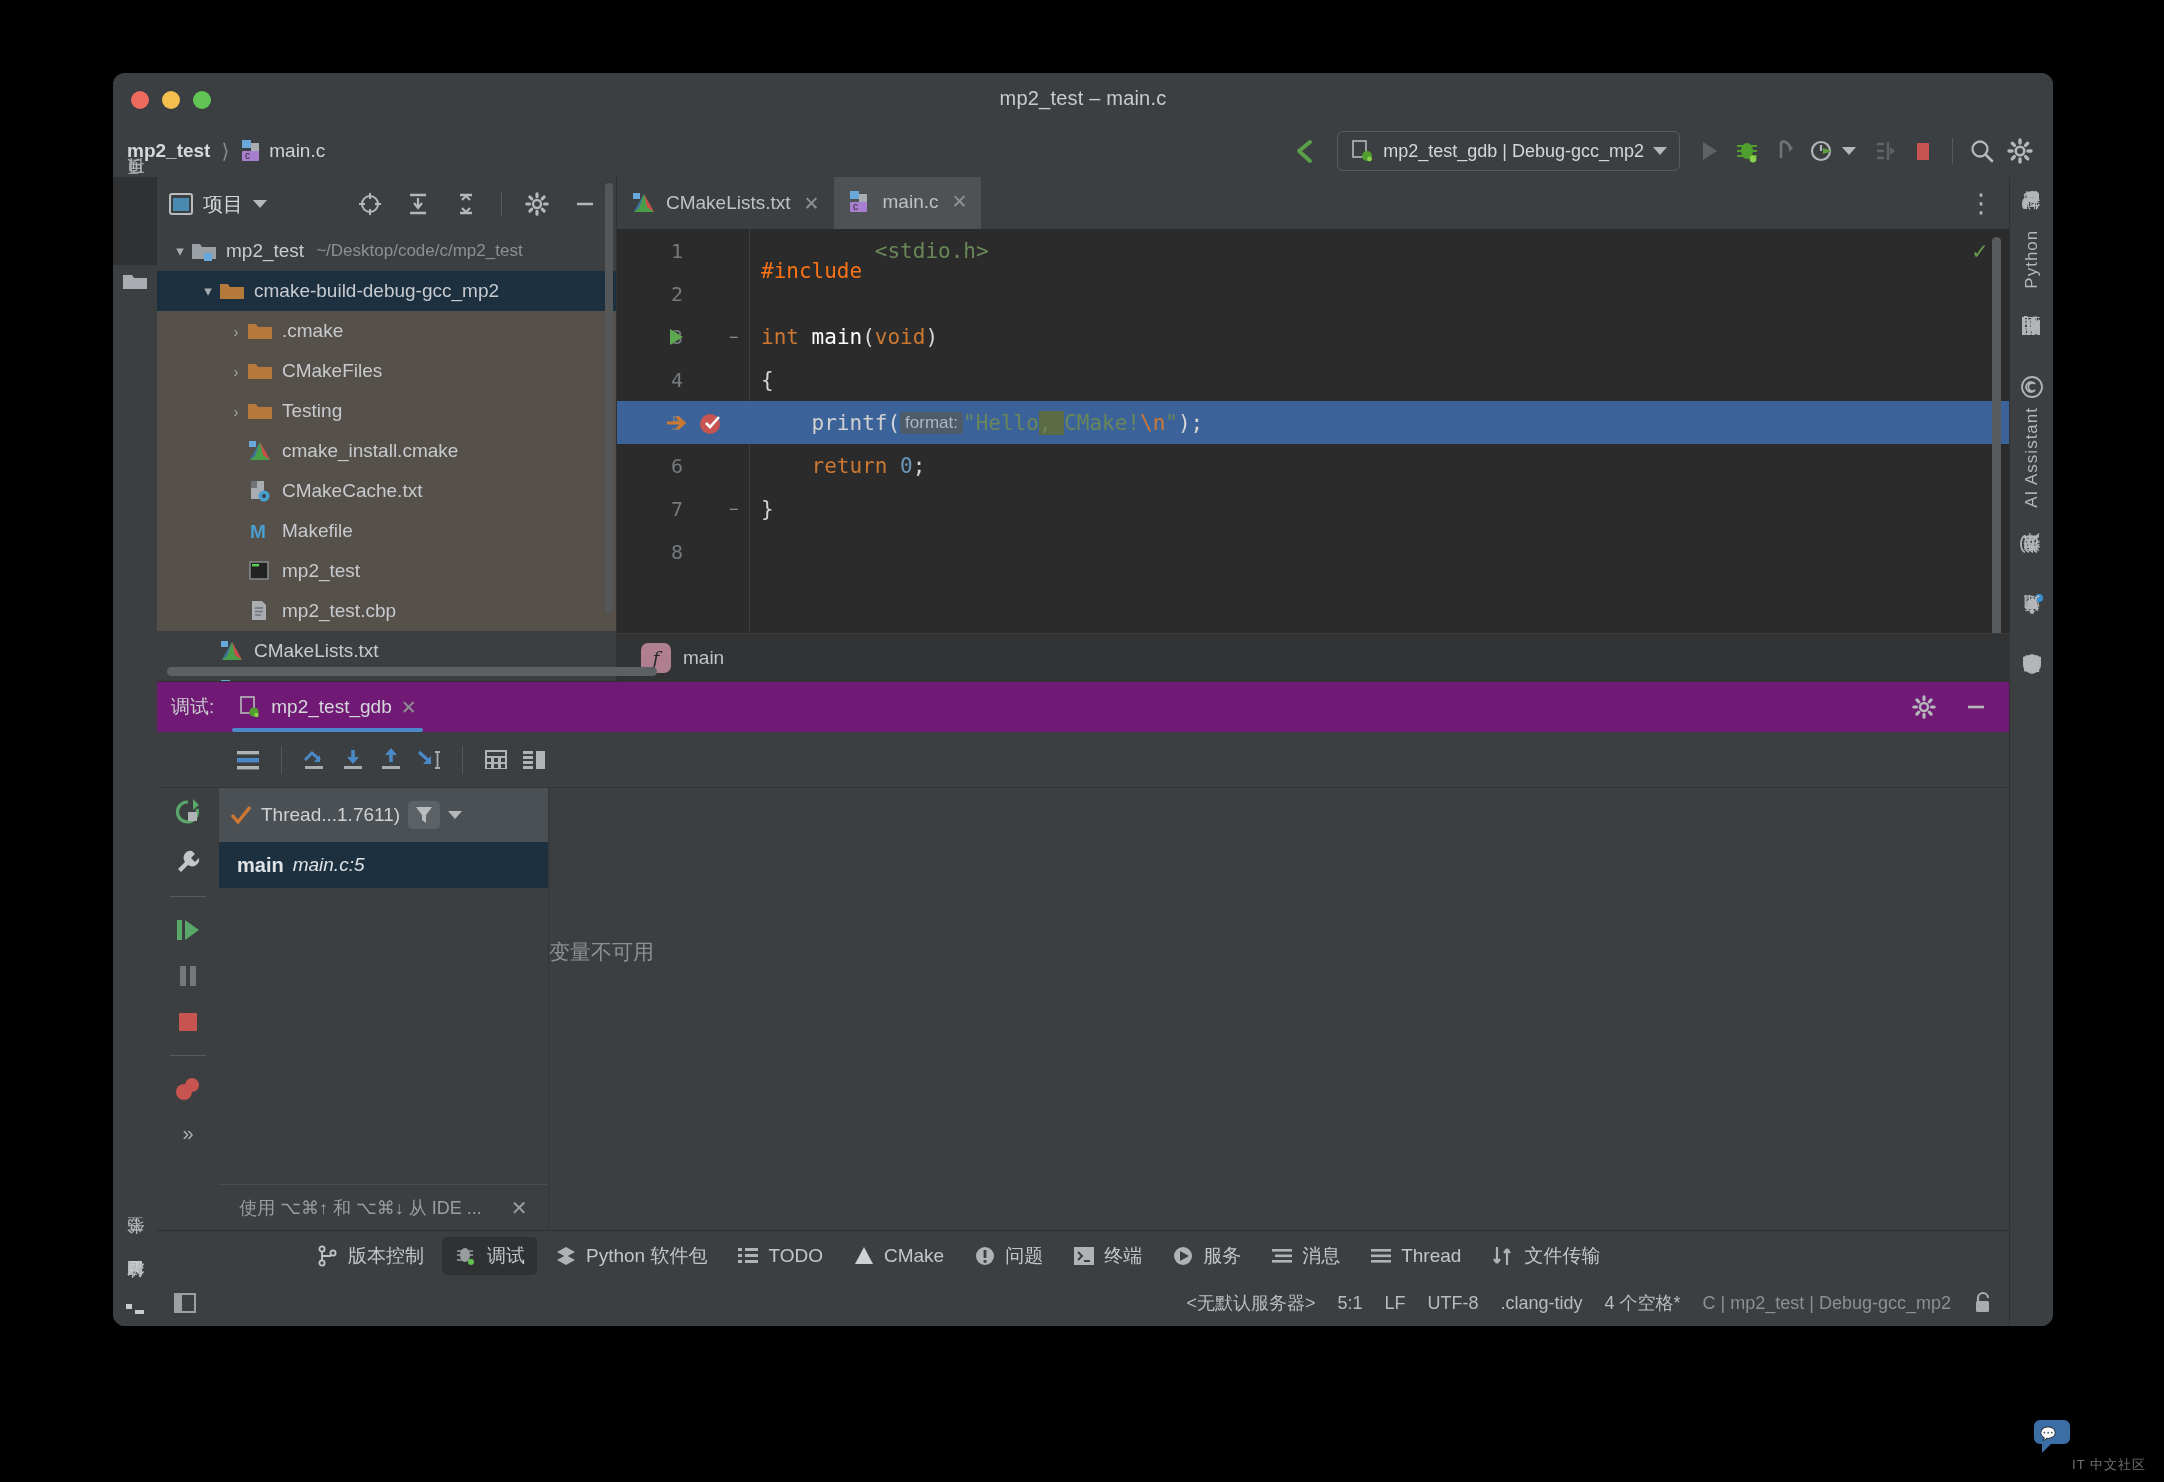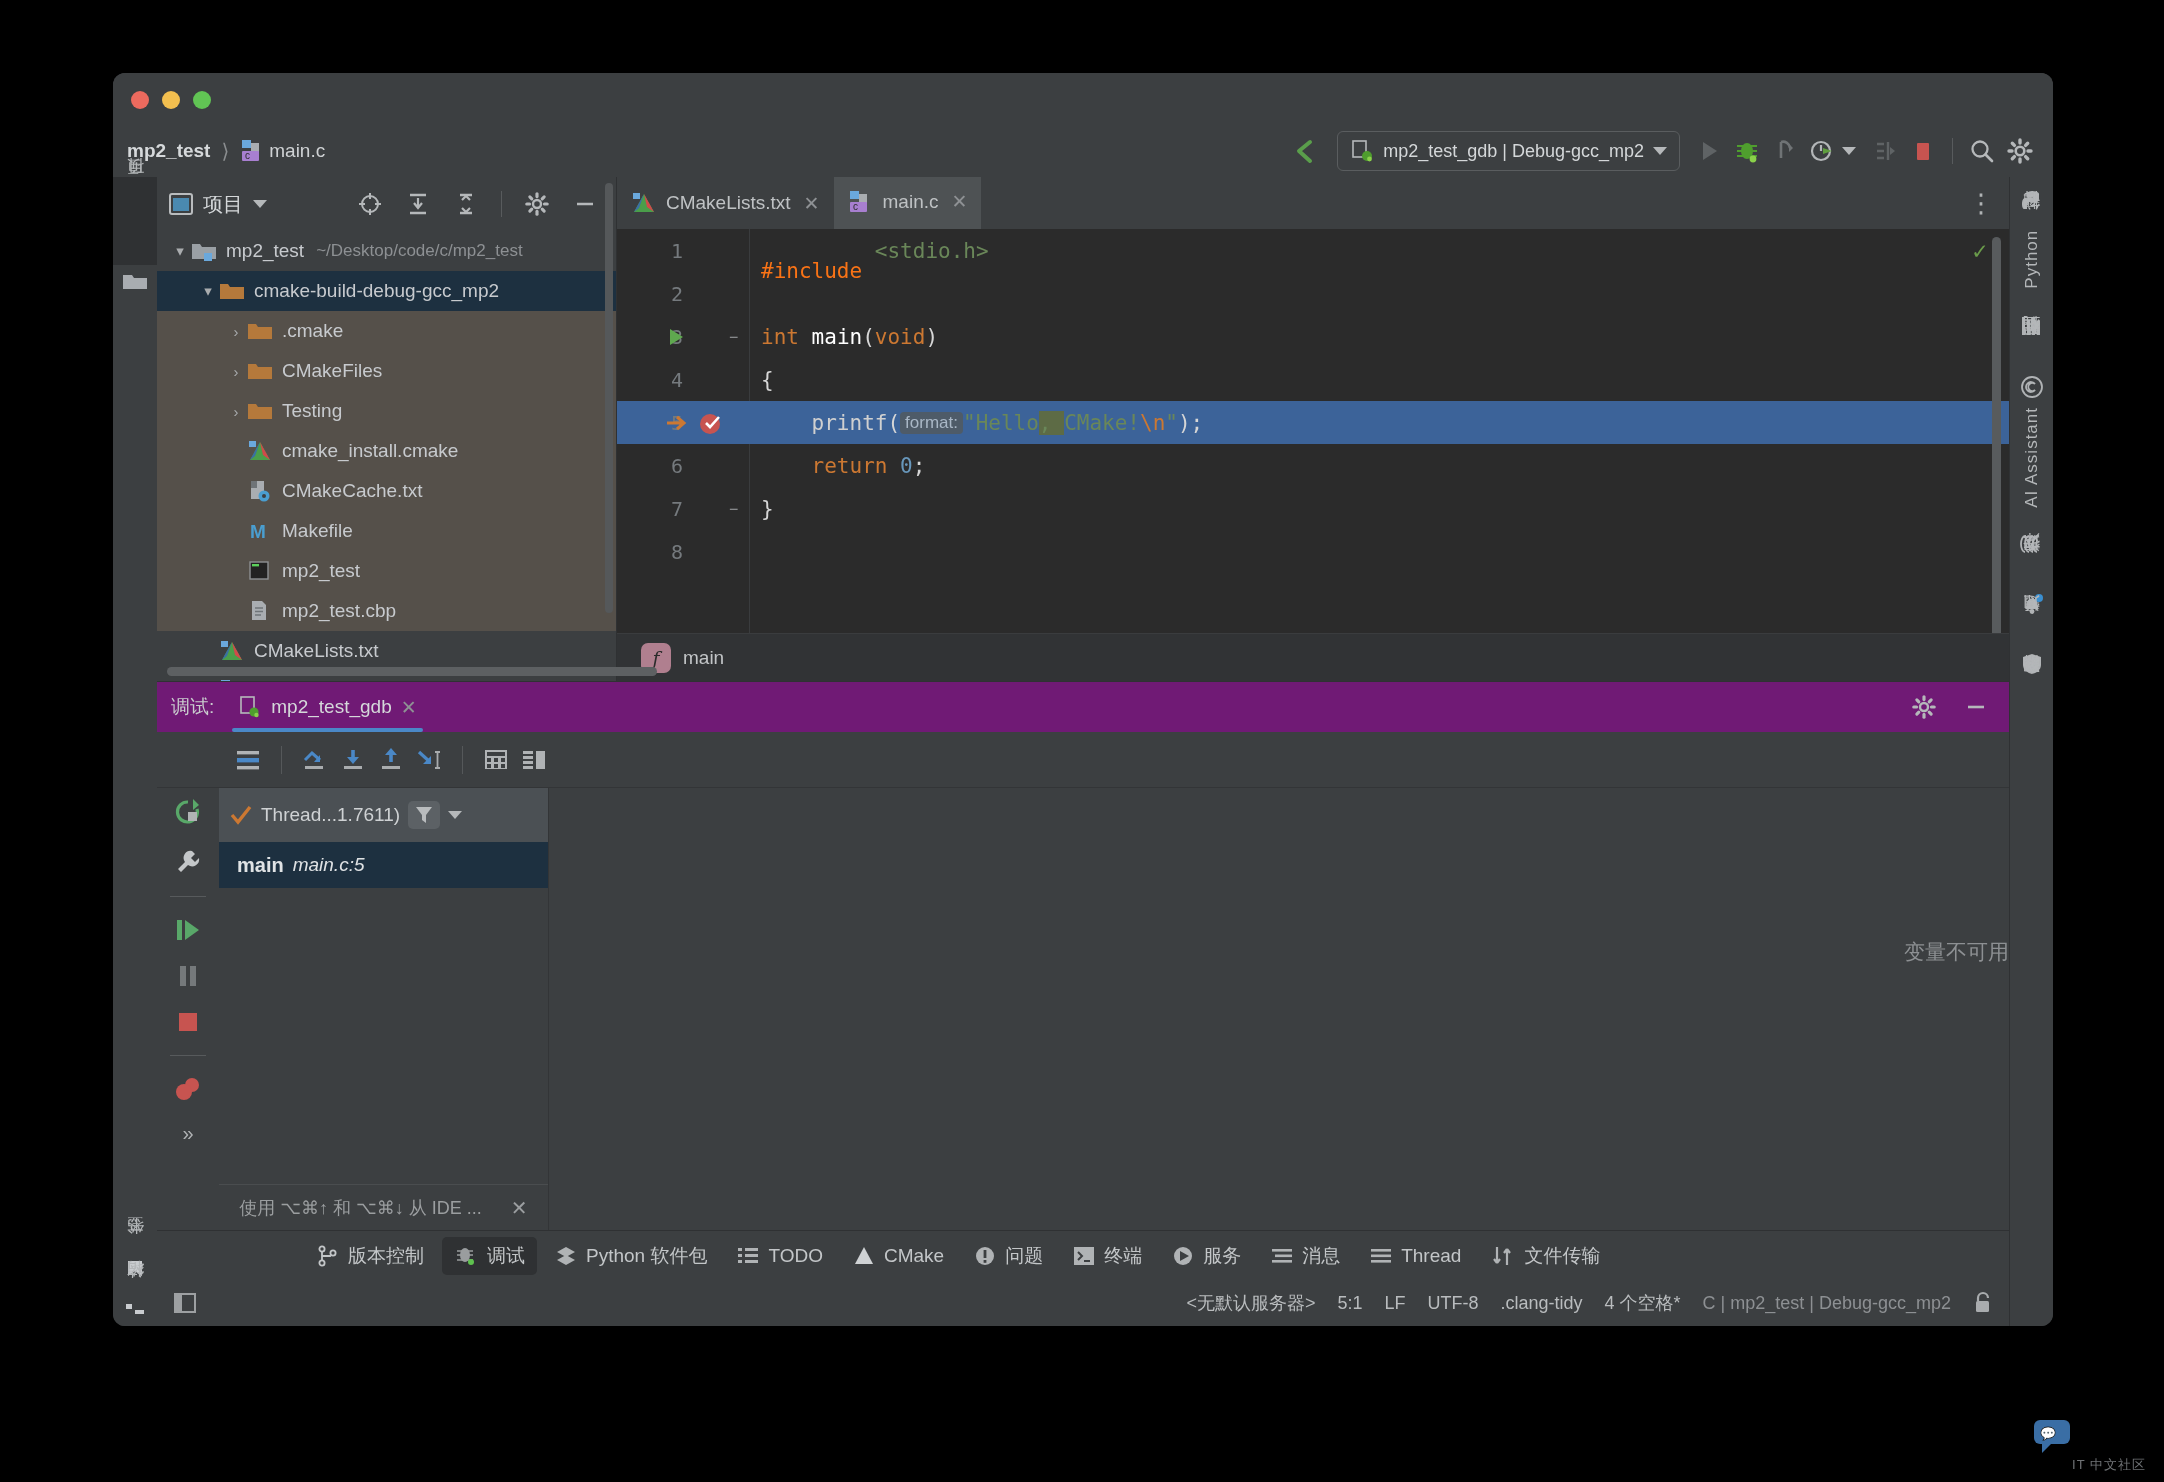--- a/index.html
+++ b/index.html
@@ -164,21 +164,21 @@
   .frame-row { height:46px; display:flex; align-items:center; padding:0 18px;
     background:#1d3040; color:#e0e3e5; font-size:20px; gap:9px; }
   .frame-row i { color:#dfe2e4; font-size:19px; }
   .hintbar { position:absolute; left:0; right:0; bottom:0; height:46px;
     display:flex; align-items:center; justify-content:center; gap:29px;
     color:#9b9e a0; color:#9b9ea0; font-size:18px; border-top:1px solid #4a4d4f; }
   .dbg-vars { flex:1; position:relative; background:#3c3f41; }
   .eval-bar { height:54px; background:#45494c; display:flex; align-items:center;
     padding:0 16px; color:#8f9295; font-size:19px; }
   .eval-bar .sp { flex:1; }
-  .novars { position:absolute; left:0; right:0; top:150px; text-align:right;
+  .novars { position:absolute; left:0; right:0; top:150px; text-align:left;
     color:#8d9093; font-size:21px; }
 
   
   .toolwin { height:50px; background:#3c3f41; border-top:1px solid #2f3133;
     display:flex; align-items:center; padding-left:148px; gap:6px; }
   .twi { display:flex; align-items:center; gap:9px; color:#c3c6c8; font-size:19px;
     padding:6px 12px; border-radius:5px; }
   .twi.active { background:#2f3133; }
 
   .statusbar { height:46px; background:#3c3f41; display:flex; align-items:center;
@@ -197,20 +197,21 @@
 
 <div id="root">
  <div class="window">
 
   <div class="titlebar">
     <div class="traffic">
       <div class="dot r"></div>
       <div class="dot y"></div>
       <div class="dot g"></div>
     </div>
+    <div class="win-title">mp2_test – main.c</div>
   </div>
 
   <div class="navbar">
     <div class="crumb">
       <b>mp2_test</b>
       <span class="sep">⟩</span>
       <span>
         <svg width="22" height="24" viewBox="0 0 22 24">
           <rect x="2" y="1" width="9" height="8" fill="#6aa8dc"></rect>
           <rect x="11" y="4" width="8" height="9" fill="#a9adb1"></rect>

